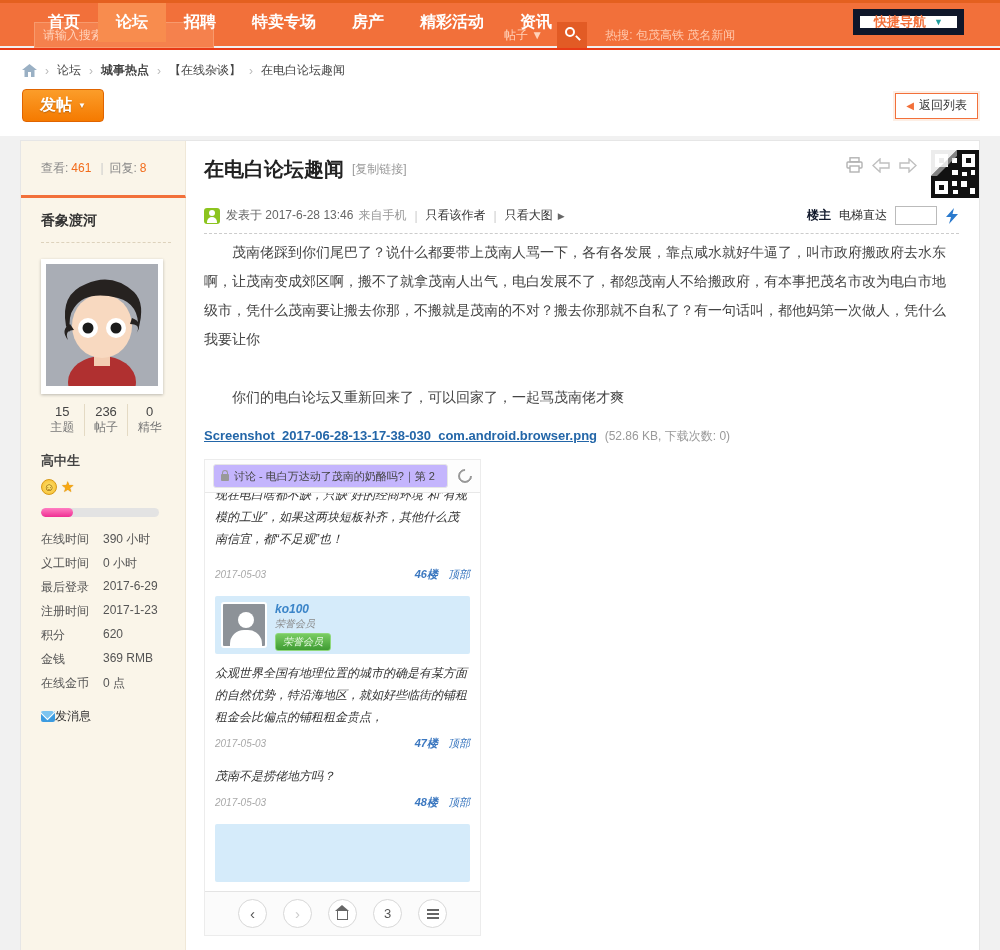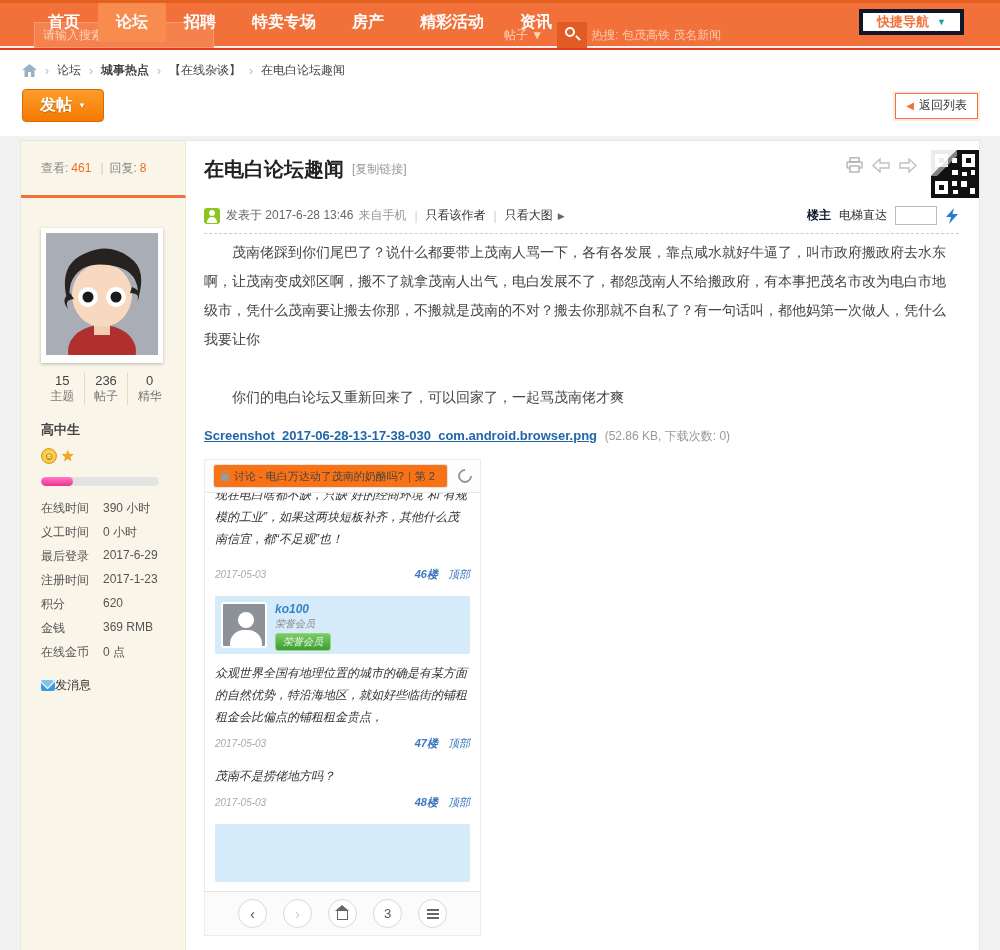--- a/index.html
+++ b/index.html
@@ -11,25 +11,25 @@
   }
   
   .topbar { position:relative; height:46px; background:#f2703a; border-top:3px solid #e4601f; overflow:visible; z-index:5; }
   .searchrow { position:absolute; left:0; top:18px; width:100%; height:28px; display:flex; align-items:center; }
   .search-input { margin-left:34px; width:180px; height:26px; background:#f5814d; border:1px solid #f79a6d; color:#ffd9c4; font-size:12px; padding:0 8px; }
   .search-input::placeholder { color:#ffd2ba; }
   .search-scope { margin-left:290px; color:#ffd2ba; font-size:12px; white-space:nowrap; }
   .search-btn { margin-left:14px; width:30px; height:26px; background:#e25b25; border:none; position:relative; cursor:pointer; }
   .search-btn .lens { position:absolute; left:8px; top:5px; width:10px; height:10px; border:2px solid #fff; border-radius:50%; }
   .search-btn .handle { position:absolute; left:18px; top:15px; width:6px; height:2px; background:#fff; transform:rotate(45deg); }
-  .search-hot { margin-left:4px; color:#ffc7ab; font-size:12px; white-space:nowrap; }
+  .search-hot { margin-left:18px; color:#ffc7ab; font-size:12px; white-space:nowrap; }
   .mainnav { position:absolute; left:0; top:0; height:38px; display:flex; align-items:center; padding-left:30px; z-index:6; }
   .nav-item { color:#fff; font-size:16px; font-weight:bold; padding:9px 18px; text-decoration:none; white-space:nowrap; }
   .nav-item.active { background:#f88c4e; }
-  .quicknav { position:absolute; right:36px; top:6px; height:26px; background:#fff; border:4px solid #0f172a; color:#f2703a; font-size:13px; font-weight:bold; padding:0 14px; display:flex; align-items:center; gap:8px; cursor:pointer; z-index:7; }
+  .quicknav { position:absolute; right:36px; top:6px; height:26px; background:#fff; border:7px solid #0f172a; color:#f2703a; font-size:13px; font-weight:bold; padding:0 14px; display:flex; align-items:center; gap:8px; cursor:pointer; z-index:7; }
   .quicknav .arr { color:#1f9e9e; font-size:9px; }
   .redline { height:2px; background:#e83a16; margin-top:2px; }
 
   
   .whiteband { background:#fff; padding:0 0 6px 0; }
   .crumbs { display:flex; align-items:center; gap:8px; padding:12px 0 0 22px; color:#444; font-size:12px; }
   .crumbs a { color:#444; text-decoration:none; }
   .crumb-sep { color:#bbb; }
   .crumb-strong { font-weight:bold; }
   .actionrow { display:flex; justify-content:space-between; align-items:center; padding:10px 22px 8px 22px; }
@@ -104,21 +104,21 @@
   .ms-status { height:22px; display:flex; align-items:center; padding:0 8px; font-size:11px; color:#555; background:#fdfdfd; }
   .ms-status .right { margin-left:auto; display:flex; align-items:center; gap:4px; }
   .wifi { width:10px; height:10px; position:relative; overflow:hidden; }
   .wifi:before { content:""; position:absolute; left:-5px; top:0; width:20px; height:20px; border-radius:50%; border:2px solid #666; }
   .wifi:after { content:""; position:absolute; left:-1px; top:4px; width:12px; height:12px; border-radius:50%; border:2px solid #666; }
   .boxx { font-size:10px; color:#666; }
   .battery { width:18px; height:9px; border:1px solid #888; border-radius:2px; position:relative; }
   .battery:before { content:""; position:absolute; left:1px; top:1px; bottom:1px; width:3px; background:#666; }
   .battery:after { content:""; position:absolute; right:-3px; top:2px; width:2px; height:3px; background:#888; }
   .ms-url { height:32px; display:flex; align-items:center; padding:0 8px; gap:6px; background:#fdfdfd; }
-  .ms-url .bar { flex:1; height:24px; background:#f97316; border:1px solid #e6e6e6; border-radius:3px; display:flex; align-items:center; padding:0 7px; gap:5px; font-size:11px; color:#444; white-space:nowrap; overflow:hidden; }
+  .ms-url .bar { flex:1; height:24px; background:#c4b5fd; border:1px solid #e6e6e6; border-radius:3px; display:flex; align-items:center; padding:0 7px; gap:5px; font-size:11px; color:#444; white-space:nowrap; overflow:hidden; }
   .lock { width:8px; height:7px; background:#999; border-radius:1px; position:relative; margin-top:3px; flex:0 0 auto; }
   .lock:before { content:""; position:absolute; left:1px; top:-4px; width:4px; height:4px; border:1.5px solid #999; border-bottom:none; border-radius:3px 3px 0 0; }
   .refresh { width:14px; height:14px; border:2px solid #999; border-radius:50%; border-top-color:transparent; transform:rotate(45deg); flex:0 0 auto; margin-left:4px; }
   .ms-content { height:399px; overflow:hidden; border-top:1px solid #e8e8e8; padding:0 10px; font-size:12px; color:#333;font-style:italic; }
   .cutwrap { height:66px; overflow:hidden; }
   .cutwrap .inner { margin-top:-9px; line-height:22px; }
   .ms-daterow { display:flex; align-items:center; margin:8px 0 14px 0; }
   .ms-date { color:#a9a9a9; font-size:10px; }
   .ms-floor { margin-left:auto; color:#3c78c0; font-size:11px; }
   .ms-floor b { font-weight:bold; margin-right:10px; }
@@ -244,20 +244,21 @@
           </g>
         <path d="M0 0 L26 0 L0 26 Z" fill="#fff" opacity="0.92"></path>
         <path d="M26 0 L0 26 L6 26 L26 6 Z" fill="#cfcfcf" opacity="0.6"></path>
       </svg>
     </div>
   </div>
 
   <div class="panel-body">
 
     <div class="sidebar">
+      <div class="uname">香象渡河</div>
 
       <div class="avatar-frame">
         <svg width="112" height="122" viewBox="0 0 112 122">
           <rect width="112" height="122" fill="#a9adb5"></rect>
           <ellipse cx="56" cy="118" rx="34" ry="26" fill="#b03030"></ellipse>
           <rect x="48" y="88" width="16" height="14" fill="#f3cdb2"></rect>
           <ellipse cx="56" cy="62" rx="30" ry="32" fill="#f8d9c0"></ellipse>
           <path d="M20 62 Q14 30 40 20 Q66 8 88 28 Q100 40 92 66 Q94 40 72 34 Q40 26 28 44 Q22 52 24 68 Z" fill="#262220"></path>
           <path d="M86 54 Q98 58 90 70 Q96 60 84 60 Z" fill="#262220"></path>
           <path d="M24 60 Q14 66 22 76 Q18 66 28 66 Z" fill="#262220"></path>

